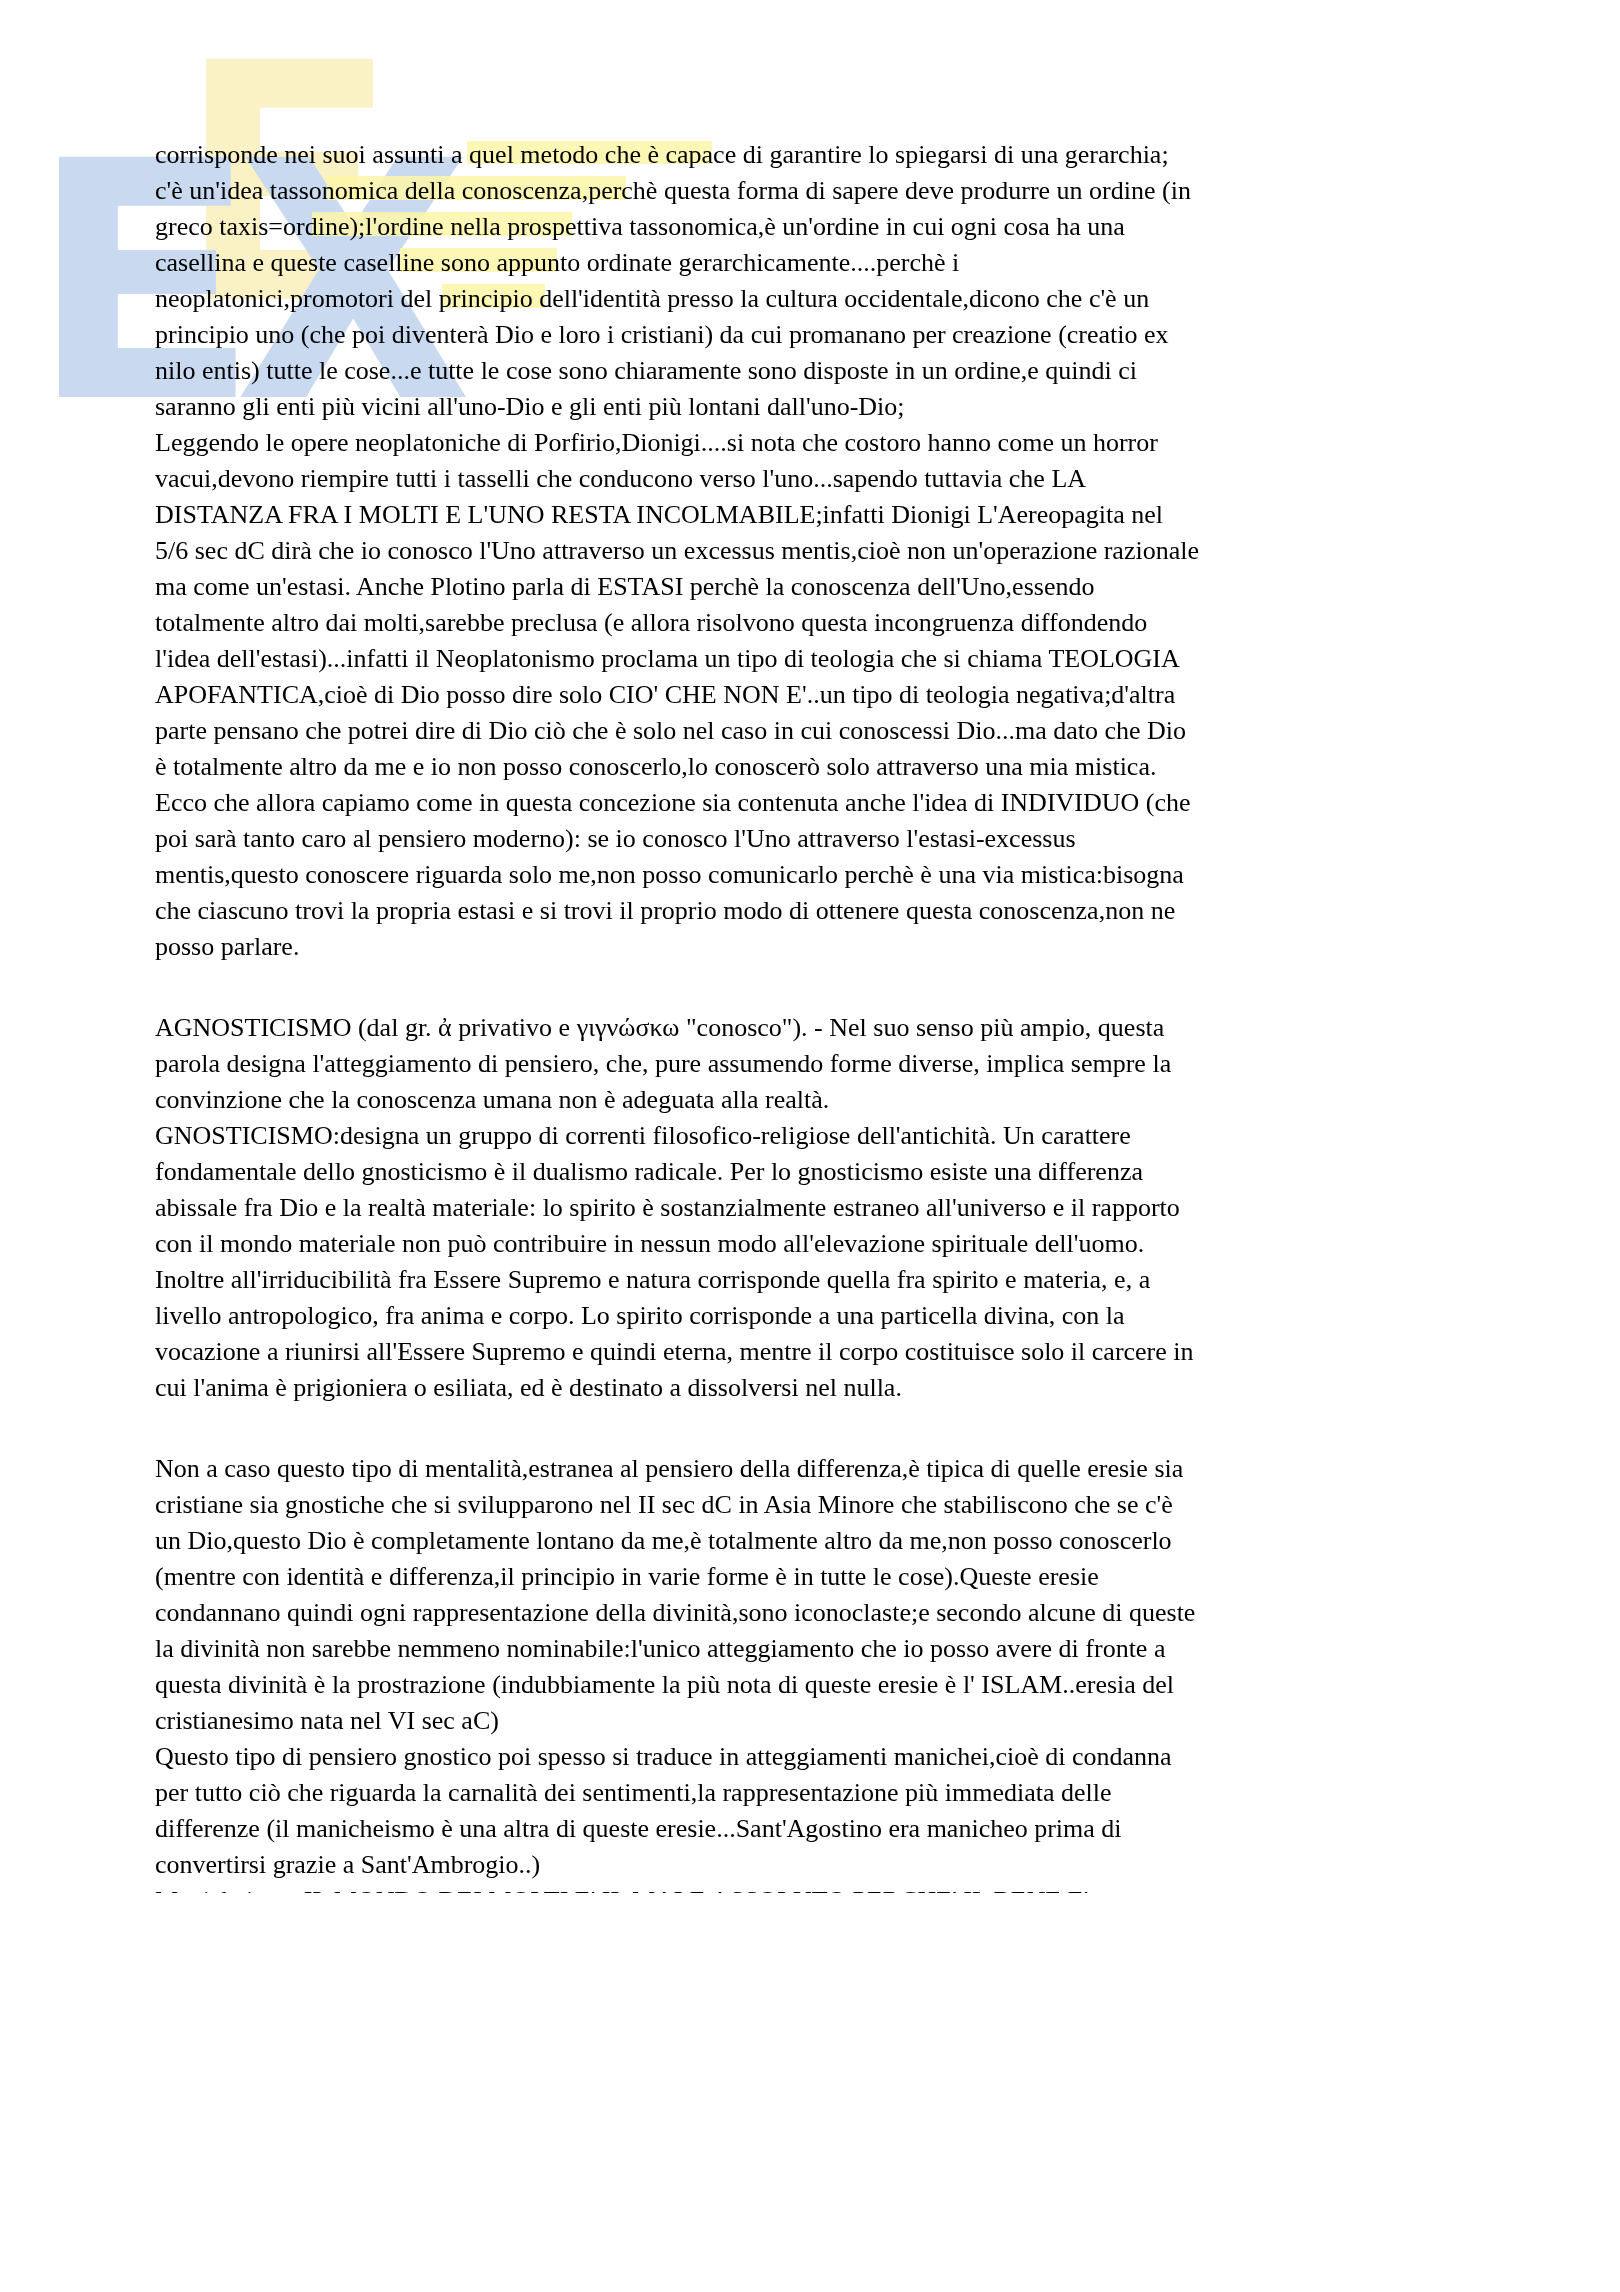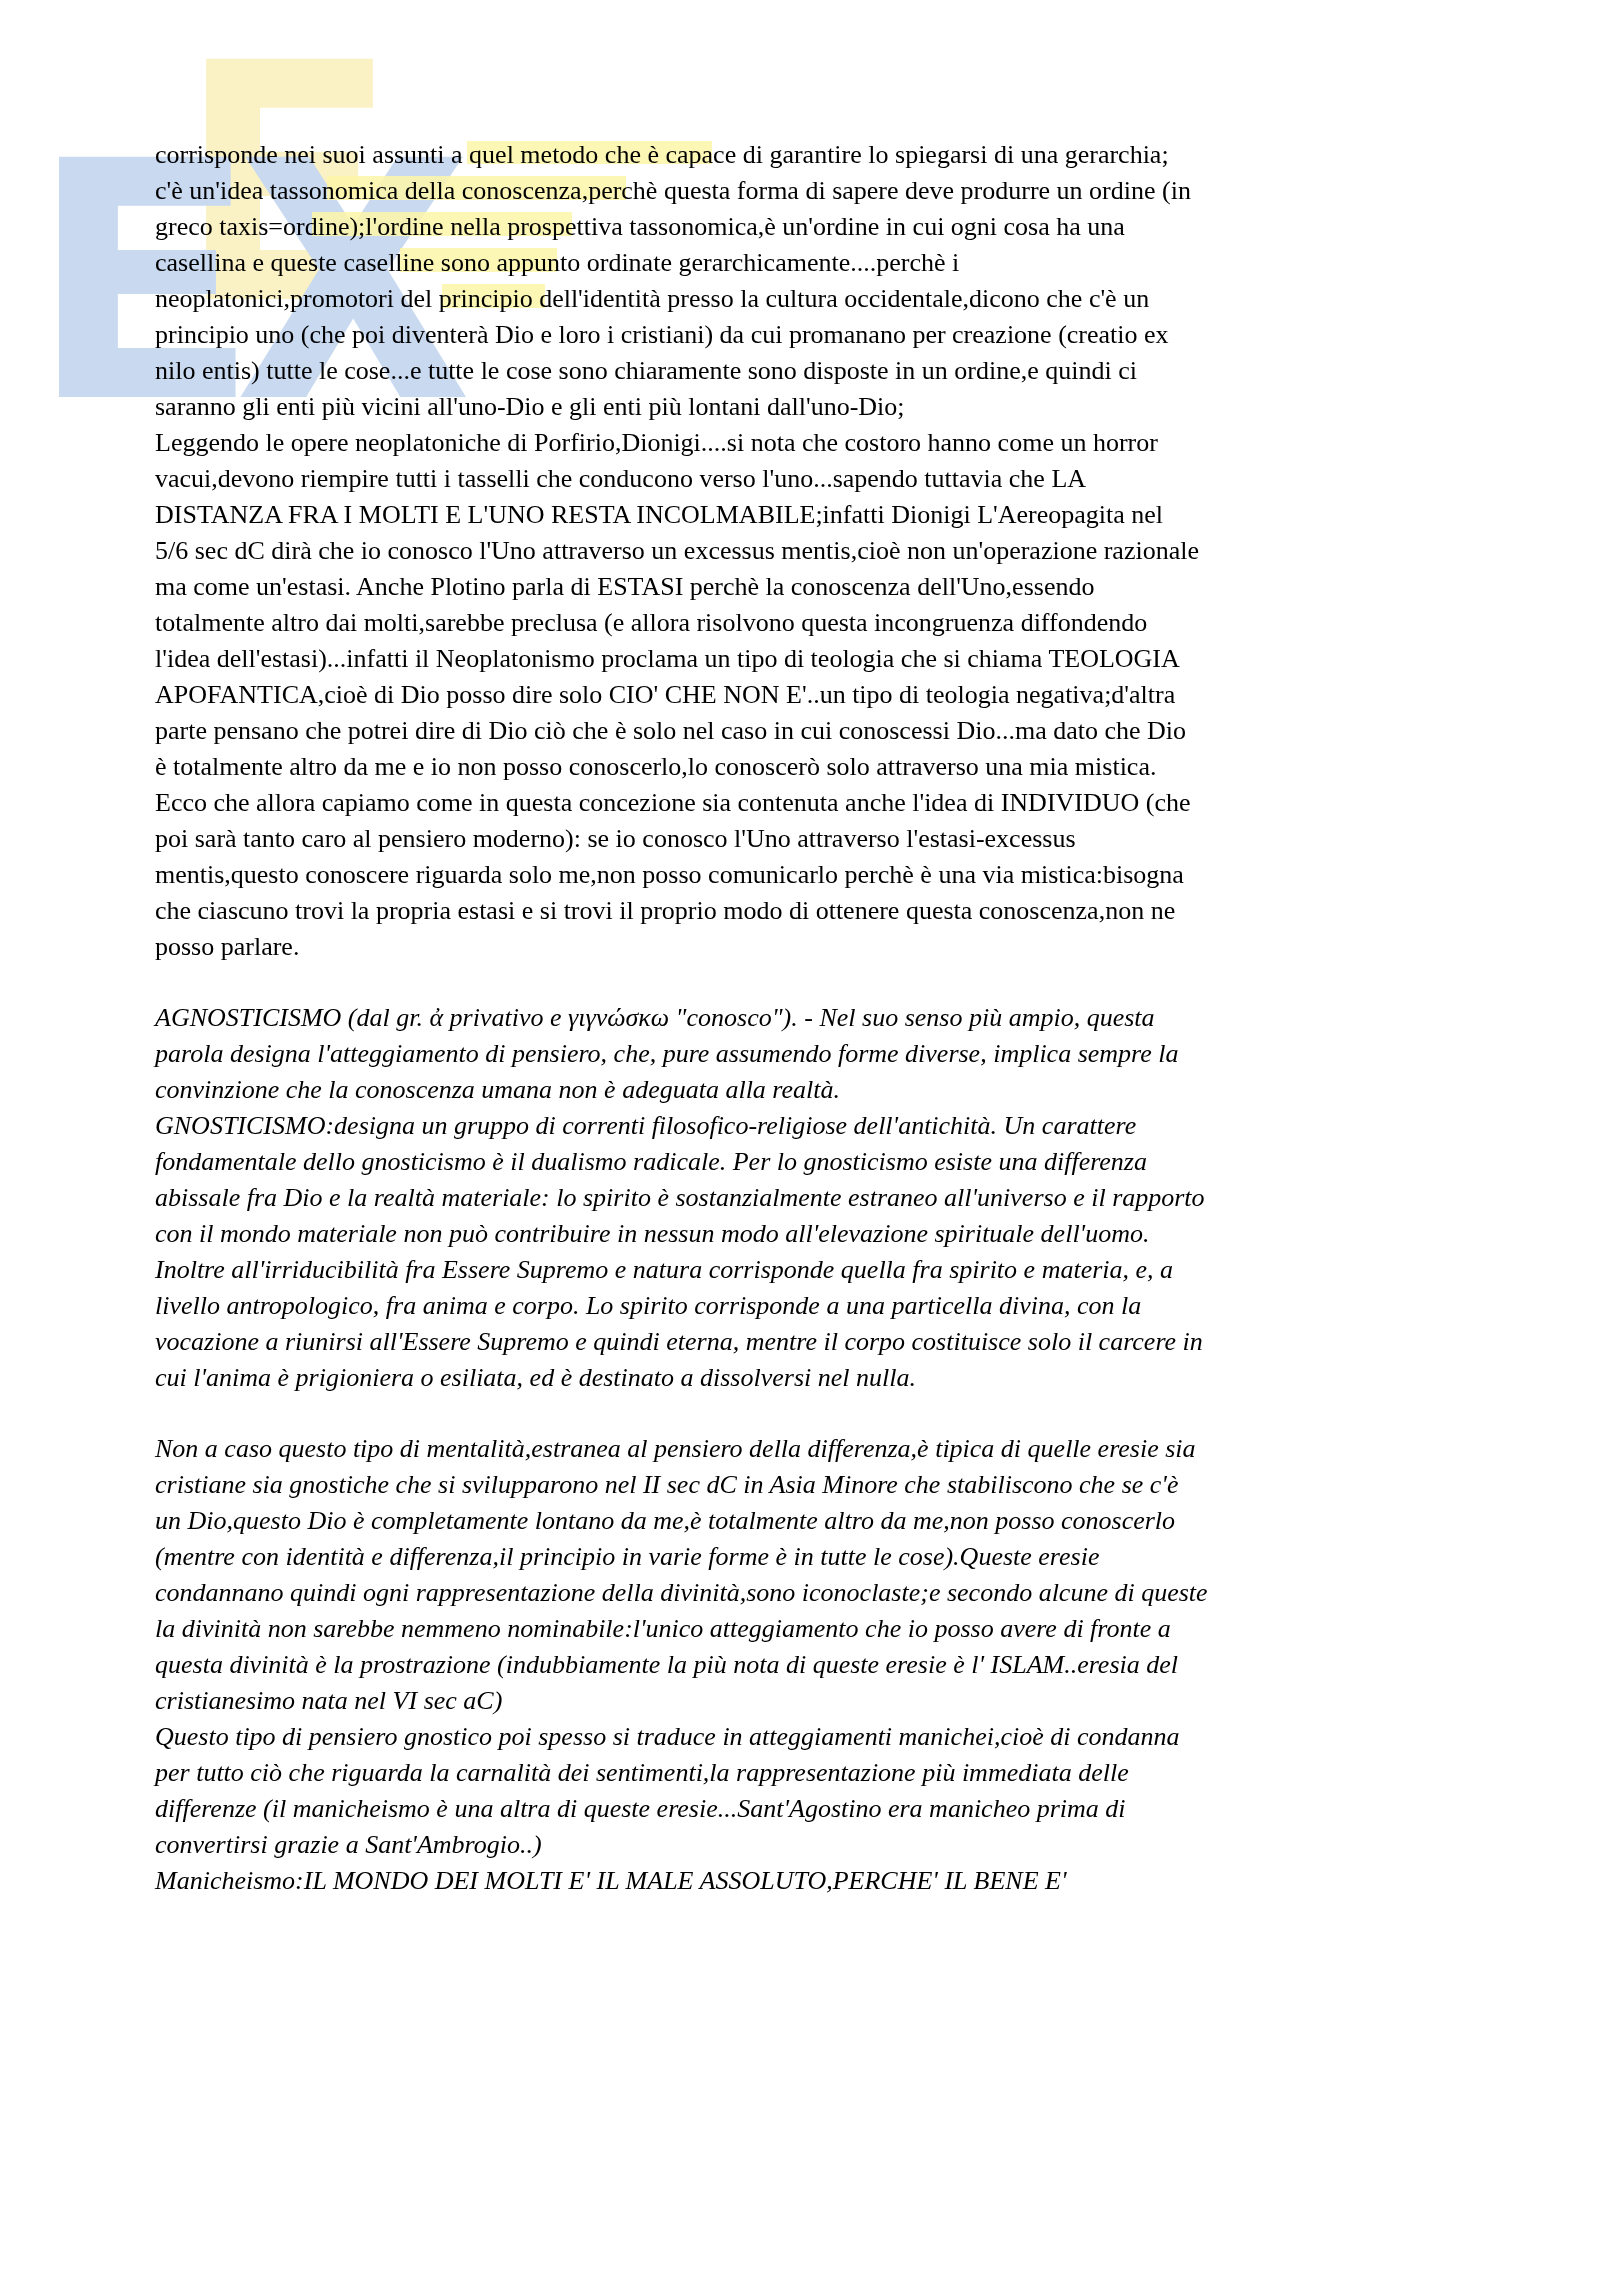--- a/index.html
+++ b/index.html
@@ -33,22 +33,21 @@
   }
   p.para {
     margin: 0;
     font-size: 26px;
     line-height: 36px;
     color: #000000;
     text-align: left;
     white-space: pre-wrap;
   }
   p.gap {
-    margin-top: 35px;
-    font-style: italic;
+    margin-top: 45px;
   }
   .hl-wrap {
     position: absolute;
     left: 155px;
     top: 137px;
     width: 1313px;
     z-index: 1;
     pointer-events: none;
   }
   .hl {

